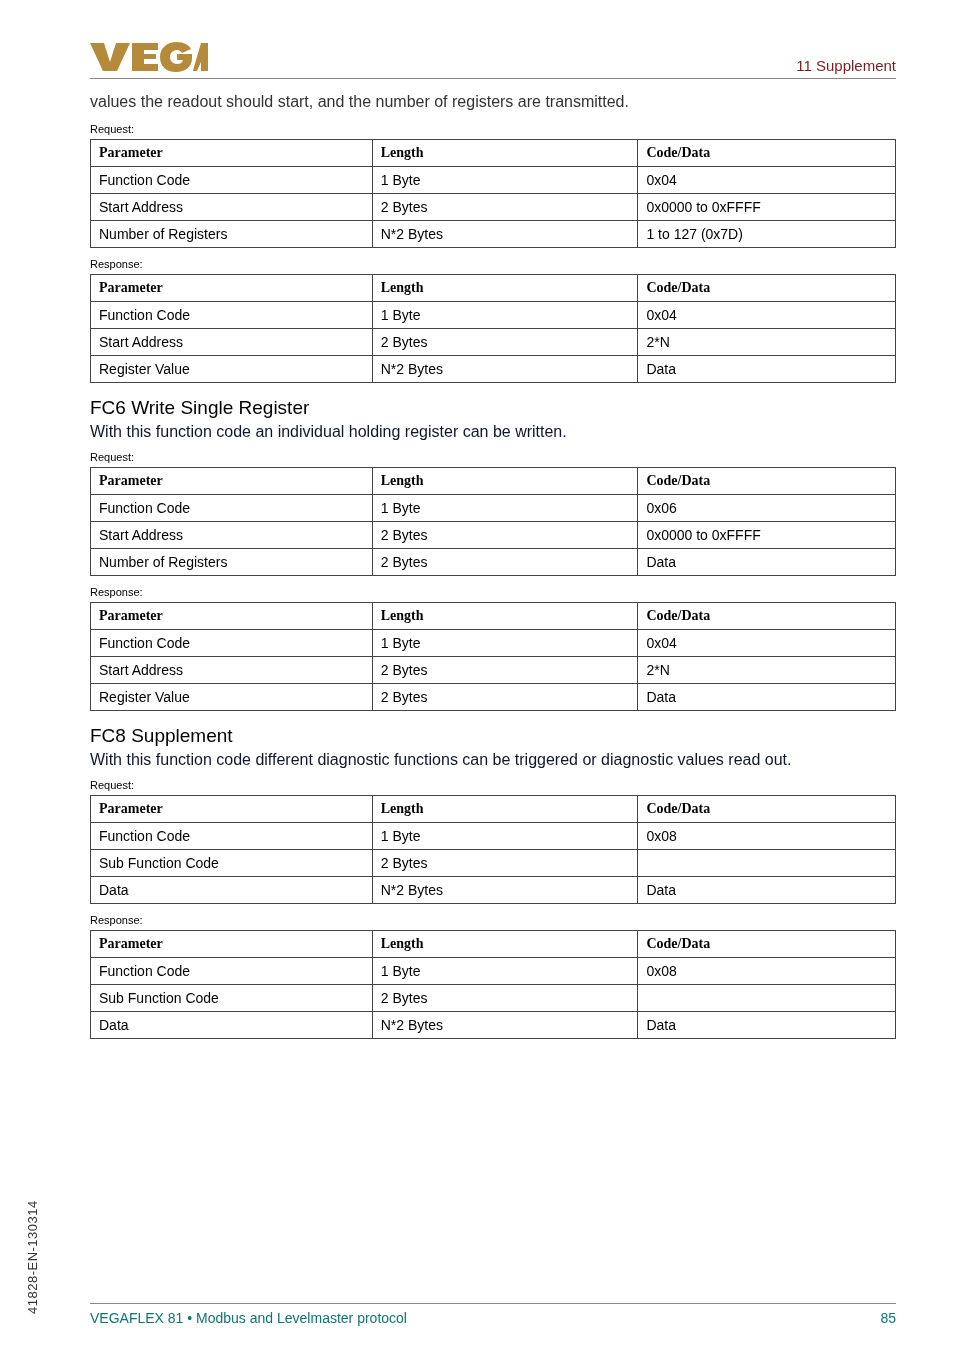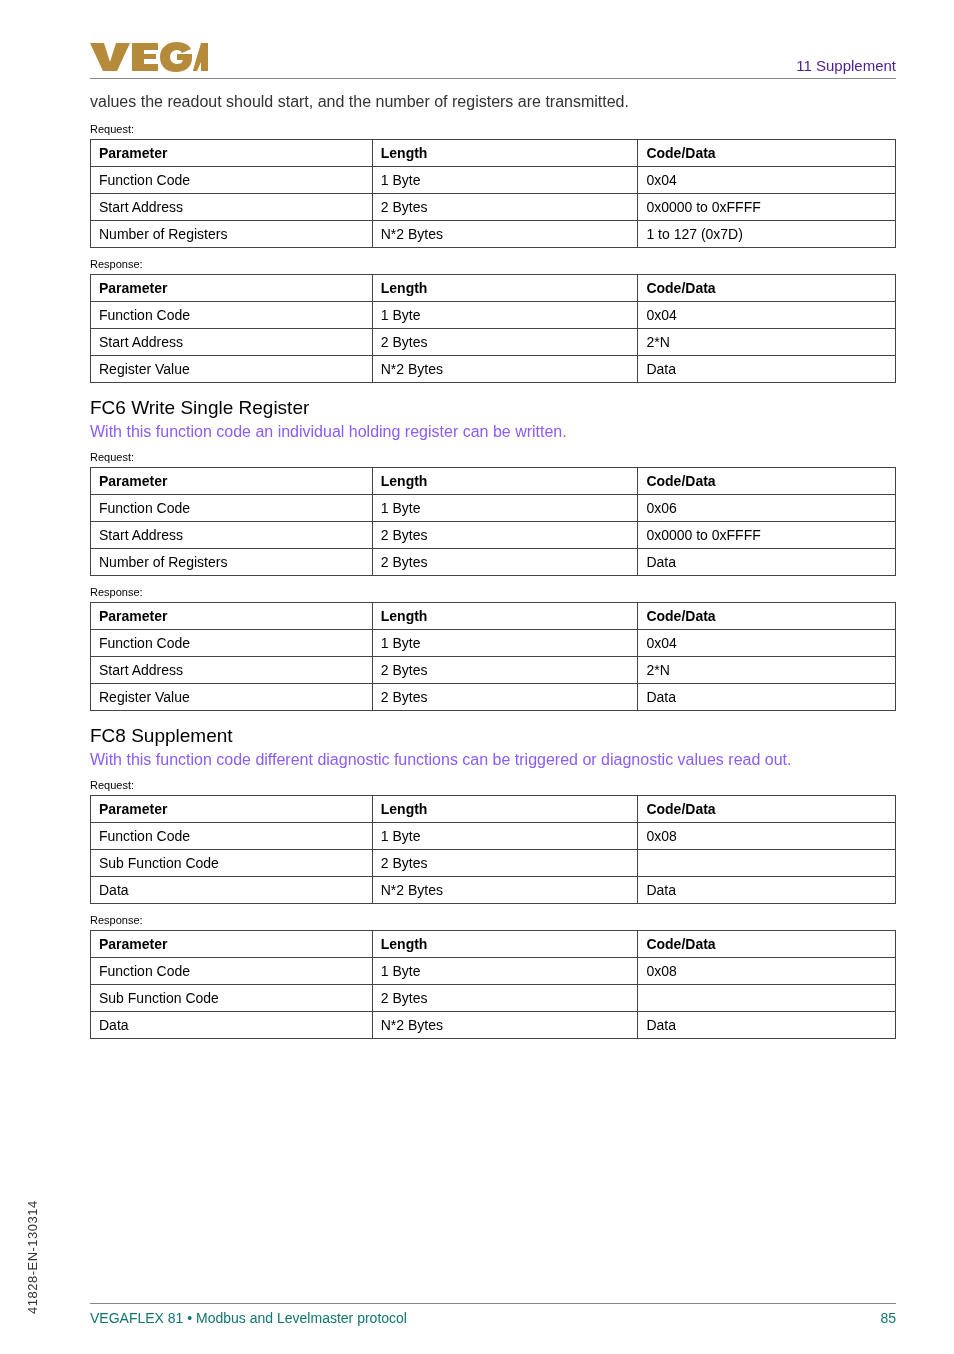--- a/index.html
+++ b/index.html
@@ -20,21 +20,21 @@
     border-bottom: 1px solid #888;
     padding-bottom: 4px;
     margin-bottom: 14px;
   }
   .logo {
     display: flex;
     align-items: center;
   }
   .logo svg { display: block; }
   .supplement {
-    color: #4c1d95;
+    color: #7f1d1d;
     font-size: 15px;
   }
   .intro {
     font-size: 16px;
     color: #333;
     margin-bottom: 12px;
   }
   .label {
     font-weight: normal;
     font-size: 11px;
@@ -42,38 +42,39 @@
     margin-bottom: 4px;
   }
   .h2 {
     font-weight: normal;
     font-size: 19px;
     margin-top: 14px;
     margin-bottom: 4px;
   }
   .desc {
     font-size: 16px;
-    color: #8b5cf6;
+    color: #0f172a;
     margin-bottom: 10px;
   }
   table.params {
     width: 100%;
     border-collapse: collapse;
     margin-bottom: 10px;
     font-size: 14px;
   }
   table.params th, table.params td {
     border: 1px solid #444;
     padding: 5px 8px;
     text-align: left;
     vertical-align: top;
   }
   table.params th {
     font-weight: bold;
     background: #fff;
+    font-family: Liberation Serif, serif;
   }
   .col-param { width: 35%; }
   .col-length { width: 33%; }
   .col-code { width: 32%; }
   .footer {
     position: absolute;
     bottom: 28px;
     left: 90px;
     right: 58px;
     border-top: 1px solid #888;

